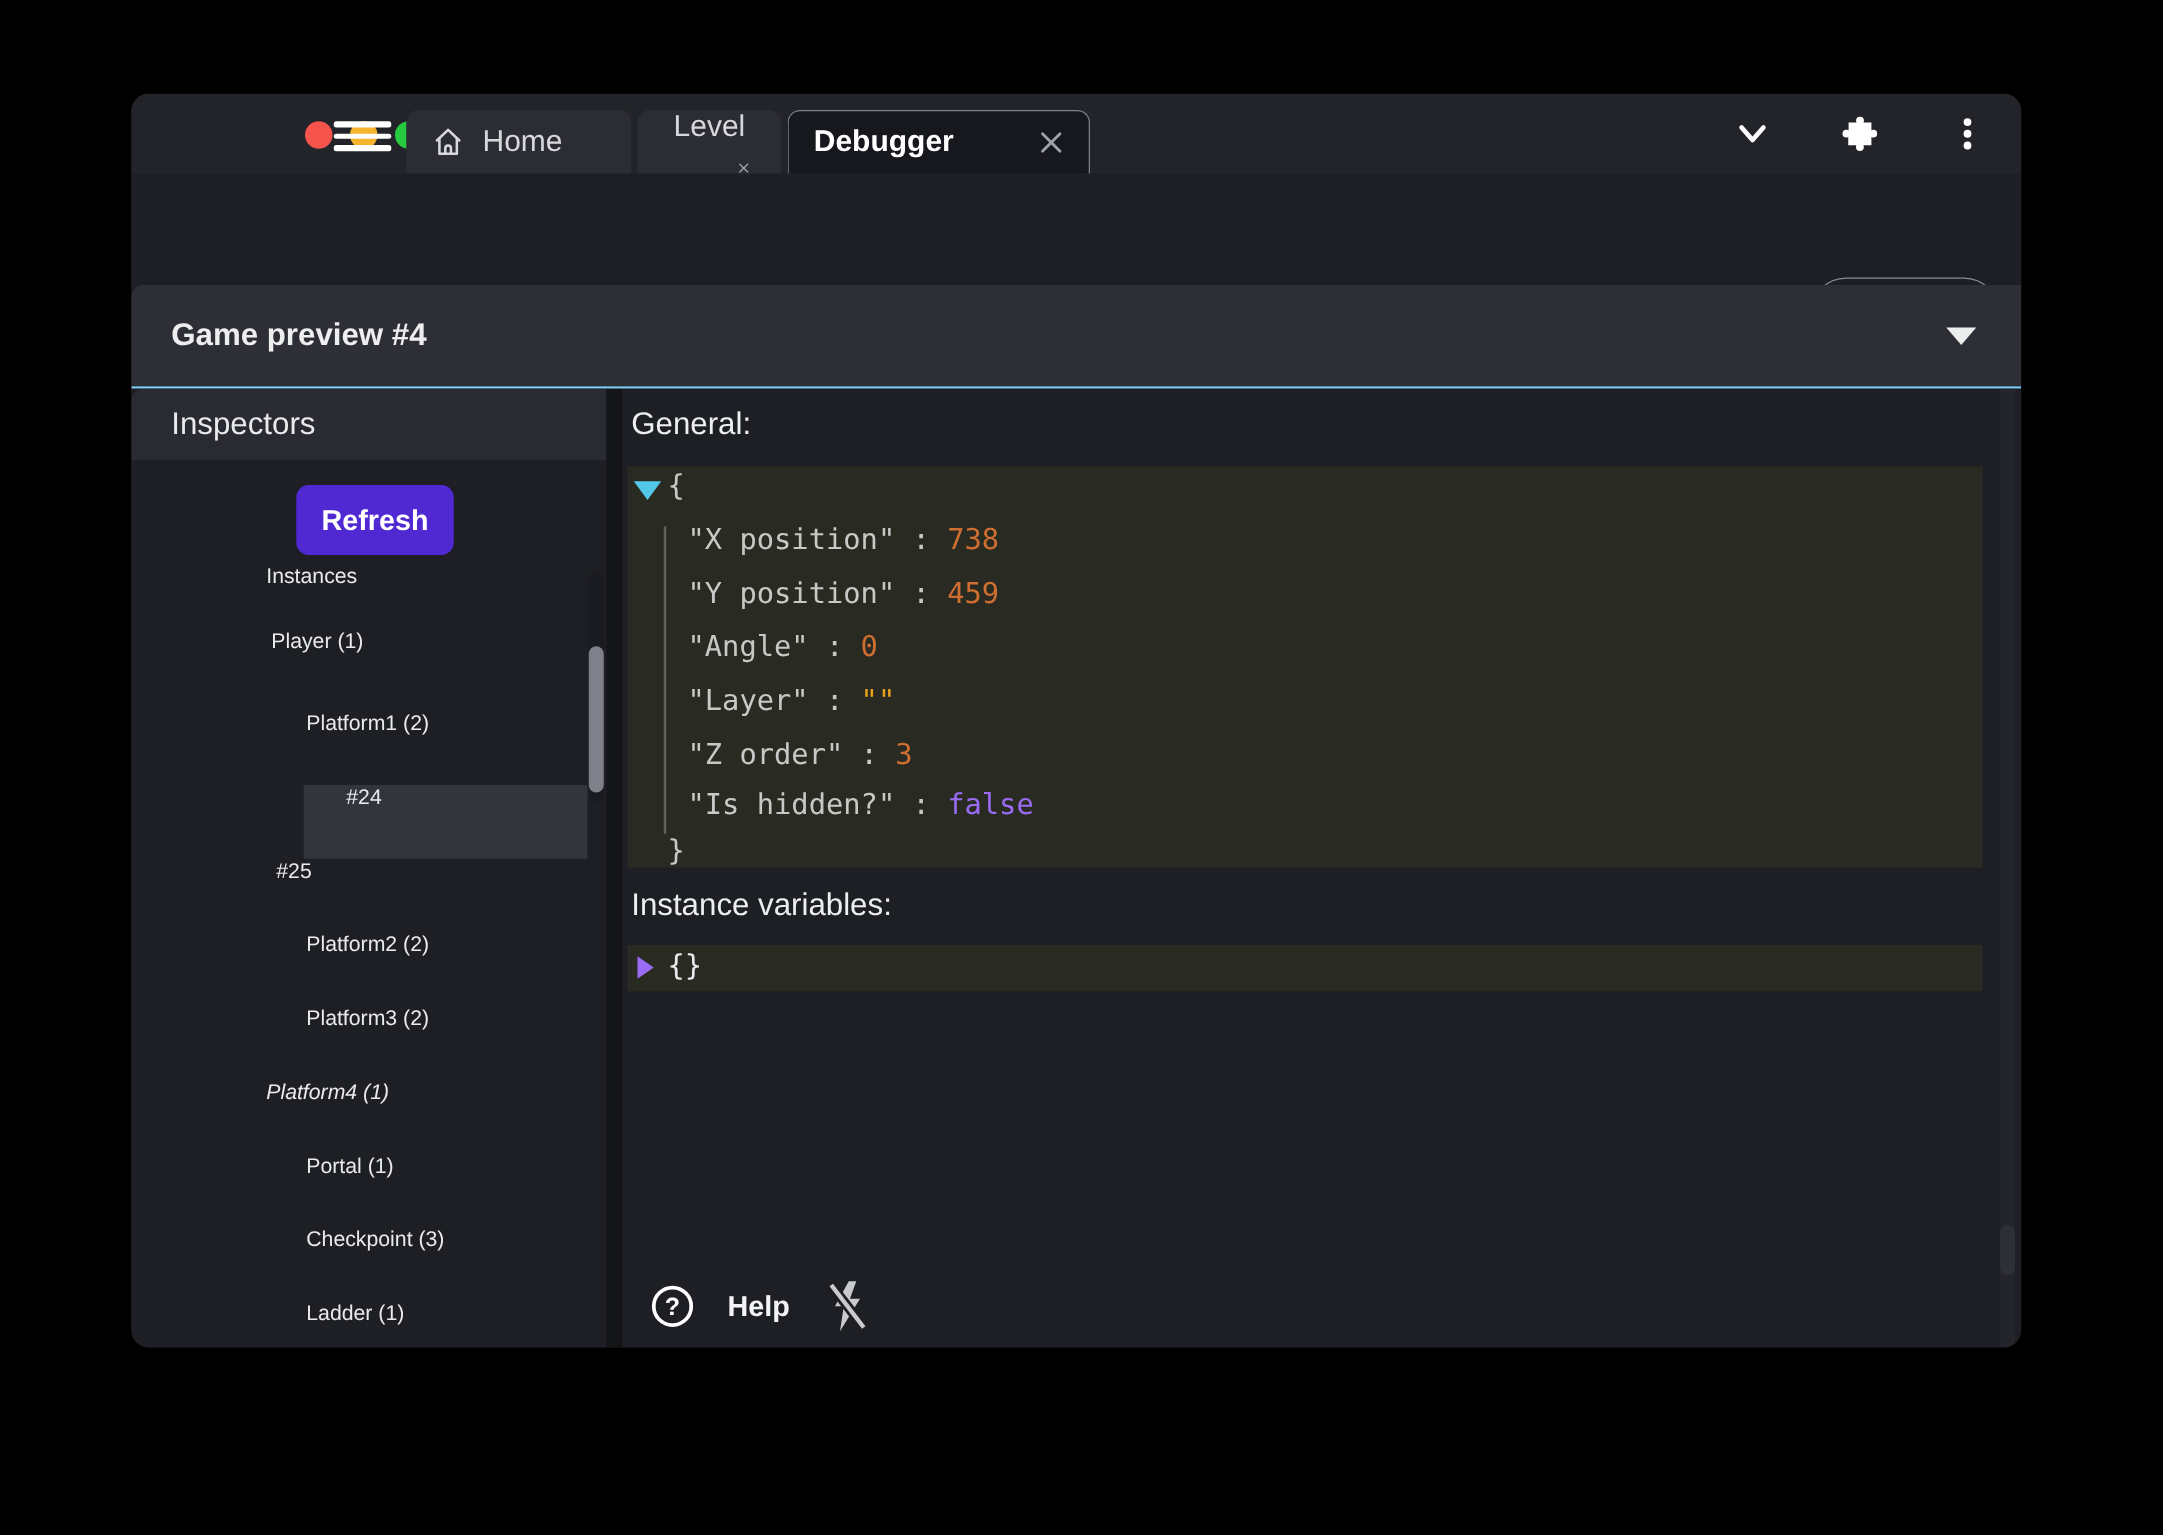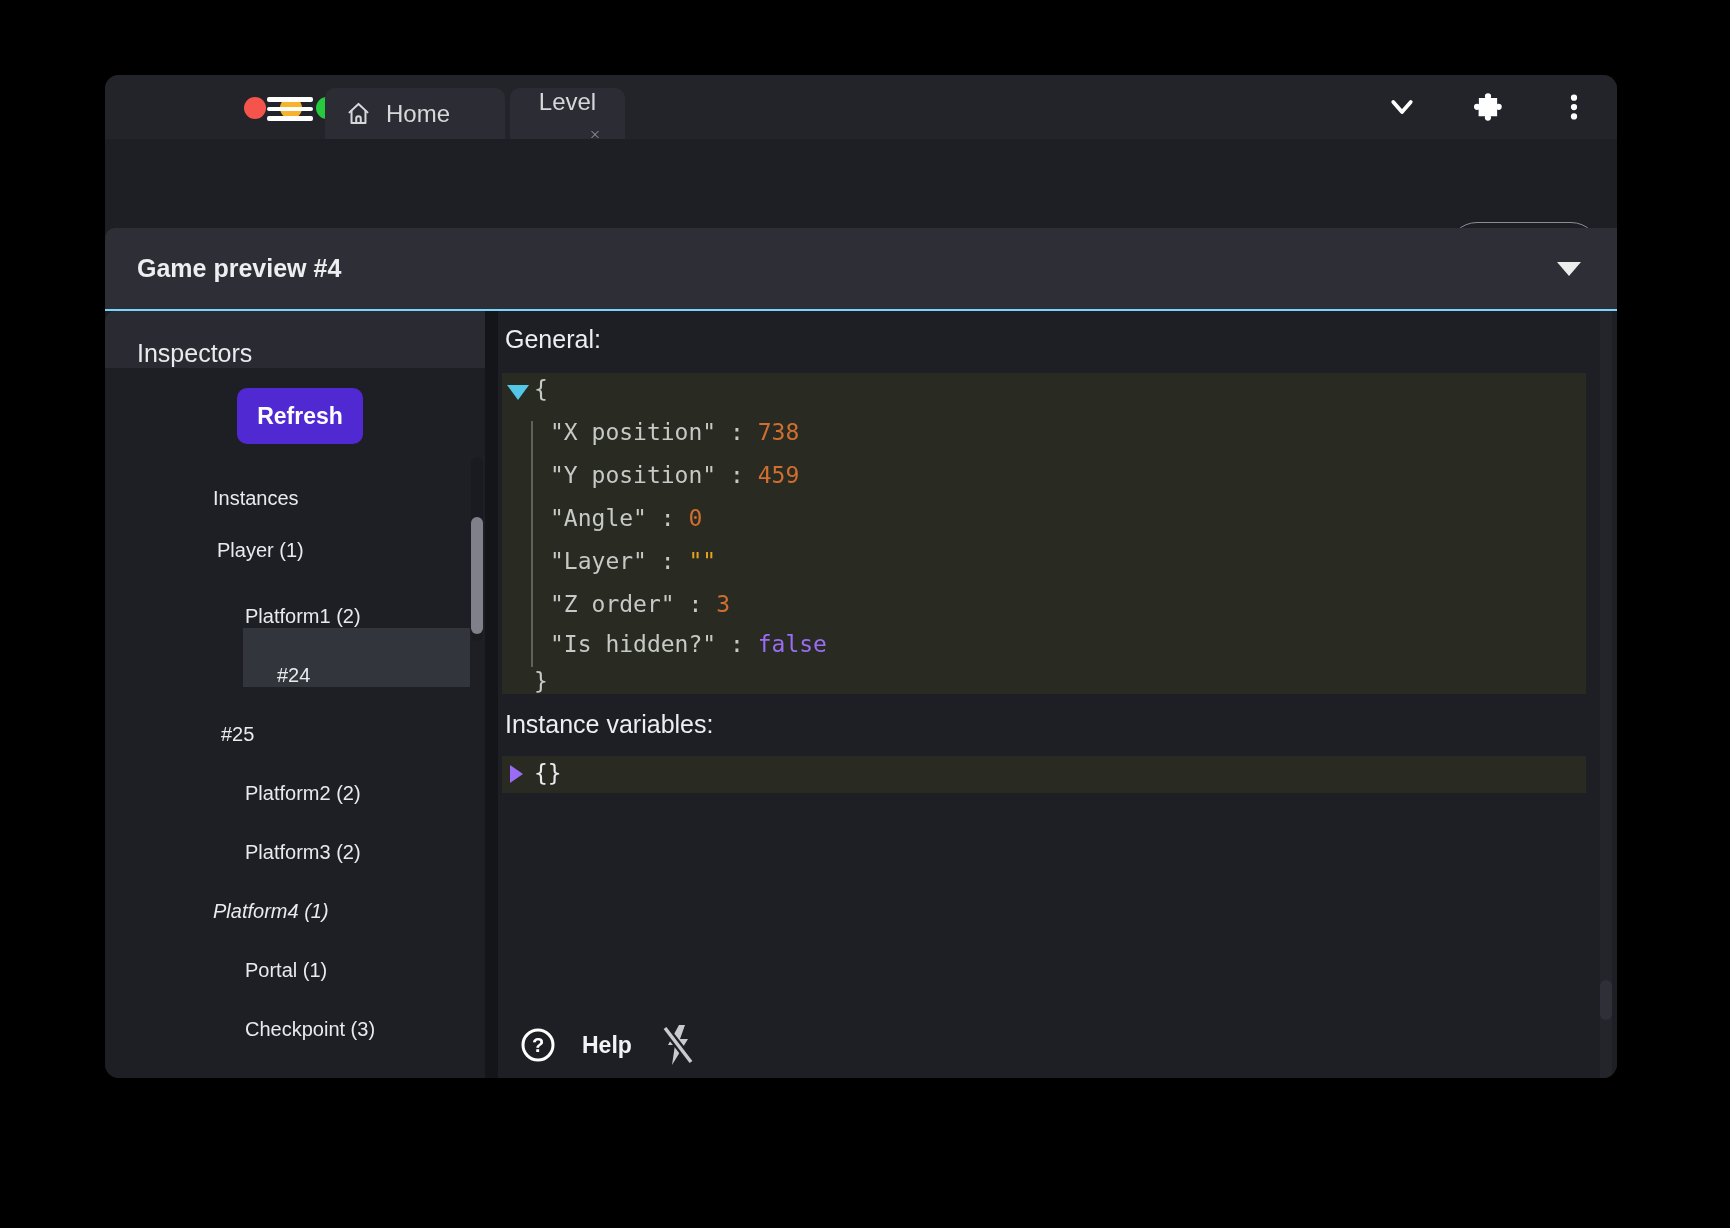--- a/index.html
+++ b/index.html
@@ -34,27 +34,27 @@
   .previewbar .title{position:absolute;left:32px;top:0;height:81px;display:flex;align-items:center;
                      font-size:25px;font-weight:600;color:#edeef0;}
   .caret-down{position:absolute;right:36px;top:34px;width:0;height:0;
               border-left:12px solid transparent;border-right:12px solid transparent;
               border-top:14px solid #eceded;}
 
   
   .content{position:absolute;left:0;top:236px;width:100%;height:767px;display:flex;}
   .sidebar{position:relative;width:380px;height:100%;background:#1e1f24;overflow:hidden;flex:none;}
   .sb-header{position:absolute;left:0;top:0;width:100%;height:57px;background:#2a2b32;
-             border-top-left-radius:10px;display:flex;align-items:flex-end;}
+             border-top-left-radius:10px;display:flex;align-items:center;}
   .sb-header span{margin-left:32px;font-size:25px;color:#e9eaec;}
   .refresh{position:absolute;left:132px;top:77px;width:126px;height:56px;background:#5029d3;
            border:none;border-radius:10px;color:#fff;font-size:23px;font-weight:bold;
            font-family:"Liberation Sans", sans-serif;cursor:pointer;}
-  .tree-row{position:absolute;left:0;width:100%;height:59px;display:flex;align-items:flex-end;
-            color:#e9eaec;font-size:20px;cursor:pointer;}
+  .tree-row{position:absolute;left:0;width:100%;height:59px;display:flex;align-items:flex-start;
+            color:#e9eaec;font-size:17px;cursor:pointer;}
   .row-hl{position:absolute;left:138px;width:227px;height:59px;background:#33353c;}
   .sb-track{position:absolute;left:366px;top:146px;width:12px;height:184px;background:#1a1b20;border-radius:6px;}
   .sb-thumb{position:absolute;left:366px;top:206px;width:12px;height:117px;background:#7f8089;border-radius:6px;cursor:pointer;}
 
   .vdivider{width:13px;height:100%;background:#141519;flex:none;}
 
   .main{position:relative;flex:1;height:100%;background:#1e1f24;overflow:hidden;}
   .section-label{position:absolute;left:7px;font-size:25px;color:#eceef0;}
   .json-panel{position:absolute;left:4px;width:1084px;background:#292b22;}
   .json-line{position:absolute;height:30px;font-family:"DejaVu Sans Mono", monospace;
@@ -100,20 +100,27 @@
   </svg>
             <span>Home</span>
           </div>
           <div class="tab" style="width: 115px; box-sizing: border-box; flex-direction: column;">
             <span>Level</span>
             <svg width="20" height="20" viewBox="0 0 20 20" stroke="#b9bbc2" stroke-width="2.2" stroke-linecap="round" class="x" style="margin-left: auto;">
     <line x1="3" y1="3" x2="17" y2="17"></line>
               <line x1="17" y1="3" x2="3" y2="17"></line>
   </svg>
           </div>
+          <div class="tab active" style="width: 242px; box-sizing: border-box;">
+            <span>Debugger</span>
+            <svg width="20" height="20" viewBox="0 0 20 20" stroke="#b9bbc2" stroke-width="2.2" stroke-linecap="round" class="x" style="margin-left: auto;">
+    <line x1="3" y1="3" x2="17" y2="17"></line>
+              <line x1="17" y1="3" x2="3" y2="17"></line>
+  </svg>
+          </div>
         </div>
 
       <div class="topicons">
         <svg class="ic" viewBox="0 0 24 24" fill="none" stroke="#fff" stroke-width="3" stroke-linecap="round" stroke-linejoin="round">
             <path d="M5 8 L12 16 L19 8"></path>
           </svg>
         <svg class="ic" viewBox="0 0 22 22" fill="#fff">
           <path d="M11 1a2.3 2.3 0 0 0-2.3 2.3c0 .4.1.77.3 1.1H4.3v4.5A2.3 2.3 0 0 0 3 8.6a2.3 2.3 0 0 0 0 4.6c.4 0 .77-.1 1.1-.3v4.8h4.8a2.3 2.3 0 0 0-.25 1.05 2.3 2.3 0 0 0 4.6 0c0-.38-.09-.74-.25-1.05h4.7v-4.8c.33.2.7.3 1.1.3a2.3 2.3 0 0 0 0-4.6c-.4 0-.77.1-1.1.3V4.4h-4.7c.2-.33.3-.7.3-1.1A2.3 2.3 0 0 0 11 1z"></path>
         </svg>
         <svg class="ic" viewBox="0 0 24 24" fill="#fff">

